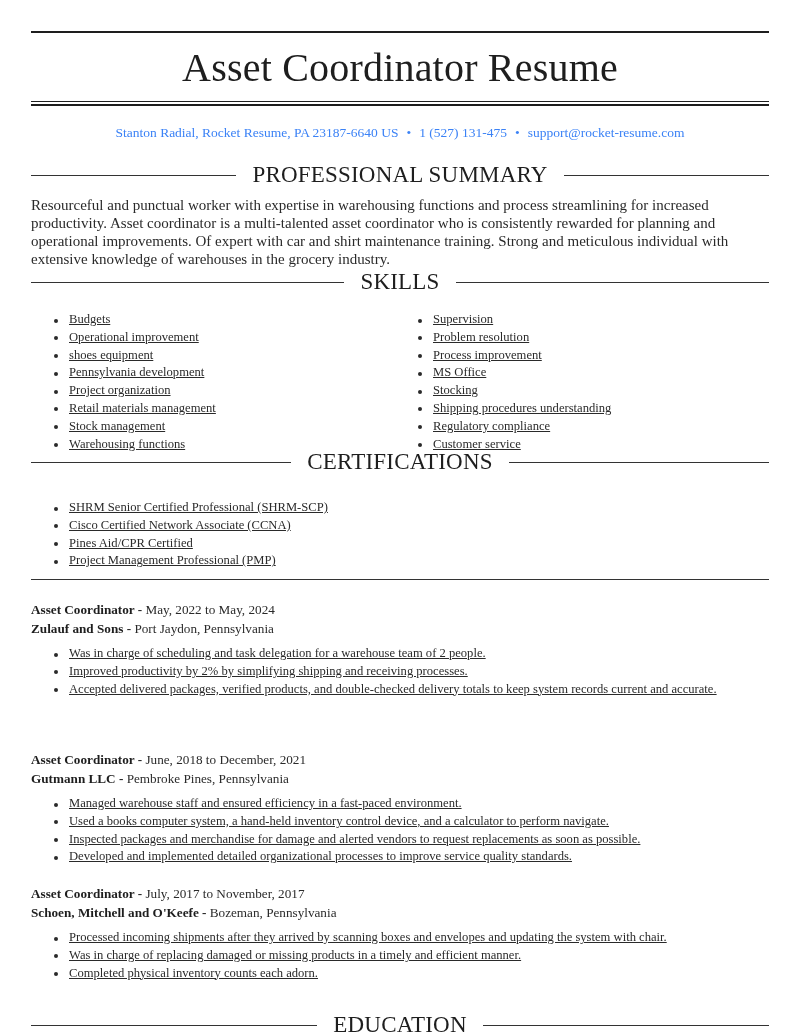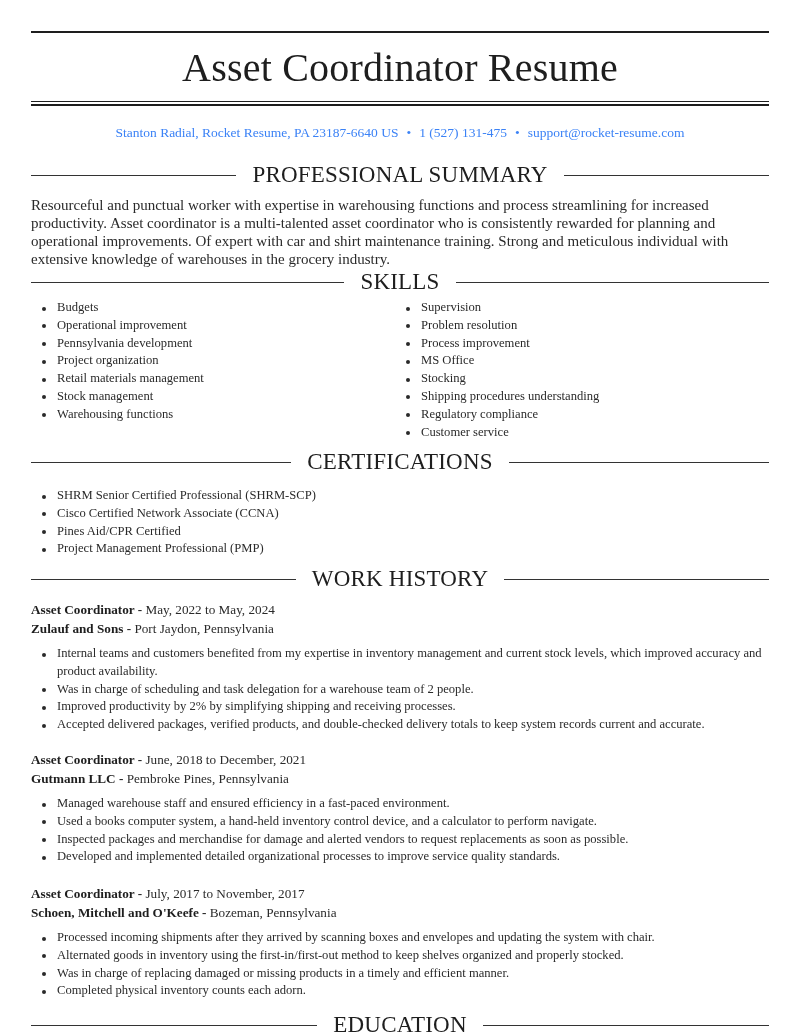--- a/index.html
+++ b/index.html
@@ -30,21 +30,21 @@
   .heading .label {
     padding: 0 16px; font-size: 23px; line-height: 24px; color: #1e1e1e; white-space: nowrap;
     letter-spacing: 0.2px;
   }
 
   .summary {
     position: absolute; top: 196px; left: 0; width: 738px;
     font-size: 15px; line-height: 18px; color: #2a2a2a;
   }
 
-  ul.blist { list-style: none; margin: 4px; padding: 0; }
+  ul.blist { list-style: none; margin: 16px; padding: 0; text-decoration: underline; }
   ul.blist li {
     position: relative; padding-left: 22px; font-size: 12.6px; line-height: 17.8px; color: #2a2a2a;
   }
   ul.blist li::before {
     content: ""; position: absolute; left: 7px; top: 7.5px; width: 4px; height: 4px; border-radius: 50%;
     background: #2a2a2a;
   }
   .skills-left { position: absolute; top: 295px; left: 0; width: 360px; }
   .skills-right { position: absolute; top: 295px; left: 364px; width: 370px; }
   .certs { position: absolute; top: 483px; left: 0; width: 738px; }
@@ -76,20 +76,21 @@
   <div class="summary">Resourceful and punctual worker with expertise in warehousing functions and process streamlining for increased productivity. Asset coordinator is a multi-talented asset coordinator who is consistently rewarded for planning and operational improvements. Of expert with car and shirt maintenance training. Strong and meticulous individual with extensive knowledge of warehouses in the grocery industry.</div>
 
   <div class="heading" style="top:262px;margin-top:8px;">
     <div class="line"></div>
     <div class="label">SKILLS</div>
     <div class="line"></div>
   </div>
   <ul class="blist skills-left">
     <li>Budgets</li>
     <li>Operational improvement</li>
+    <li>shoes equipment</li>
     <li>Pennsylvania development</li>
     <li>Project organization</li>
     <li>Retail materials management</li>
     <li>Stock management</li>
     <li>Warehousing functions</li>
   </ul>
   <ul class="blist skills-right">
     <li>Supervision</li>
     <li>Problem resolution</li>
     <li>Process improvement</li>
@@ -107,29 +108,27 @@
   </div>
   <ul class="blist certs">
     <li>SHRM Senior Certified Professional (SHRM-SCP)</li>
     <li>Cisco Certified Network Associate (CCNA)</li>
     <li>Pines Aid/CPR Certified</li>
     <li>Project Management Professional (PMP)</li>
   </ul>
 
   <div class="heading" style="top:567px;">
     <div class="line"></div>
-    <div class="label">WORK HISTORY</div>
     <div class="line"></div>
   </div>
 
   <div class="job" style="top:600px;">
     <div class="head"><b>Asset Coordinator</b><b> - </b><span>May, 2022 to May, 2024</span></div>
     <div class="head"><b>Zulauf and Sons</b><b> - </b><span>Port Jaydon, Pennsylvania</span></div>
     <ul class="blist">
-      <li>Internal teams and customers benefited from my expertise in inventory management and current stock levels, which improved accuracy and product availability.</li>
       <li>Was in charge of scheduling and task delegation for a warehouse team of 2 people.</li>
       <li>Improved productivity by 2% by simplifying shipping and receiving processes.</li>
       <li>Accepted delivered packages, verified products, and double-checked delivery totals to keep system records current and accurate.</li>
     </ul>
   </div>
 
   <div class="job" style="top:750px;">
     <div class="head"><b>Asset Coordinator</b><b> - </b><span>June, 2018 to December, 2021</span></div>
     <div class="head"><b>Gutmann LLC</b><b> - </b><span>Pembroke Pines, Pennsylvania</span></div>
     <ul class="blist">
@@ -138,21 +137,20 @@
       <li>Inspected packages and merchandise for damage and alerted vendors to request replacements as soon as possible.</li>
       <li>Developed and implemented detailed organizational processes to improve service quality standards.</li>
     </ul>
   </div>
 
   <div class="job" style="top:884px;">
     <div class="head"><b>Asset Coordinator</b><b> - </b><span>July, 2017 to November, 2017</span></div>
     <div class="head"><b>Schoen, Mitchell and O'Keefe</b><b> - </b><span>Bozeman, Pennsylvania</span></div>
     <ul class="blist">
       <li>Processed incoming shipments after they arrived by scanning boxes and envelopes and updating the system with chair.</li>
-      <li>Alternated goods in inventory using the first-in/first-out method to keep shelves organized and properly stocked.</li>
       <li>Was in charge of replacing damaged or missing products in a timely and efficient manner.</li>
       <li>Completed physical inventory counts each adorn.</li>
     </ul>
   </div>
 
   <div class="heading" style="top:1013px;">
     <div class="line"></div>
     <div class="label">EDUCATION</div>
     <div class="line"></div>
   </div>

